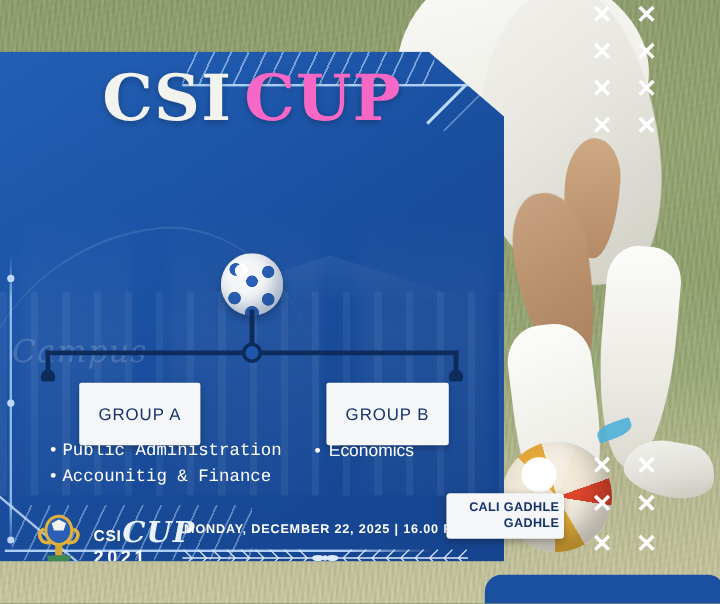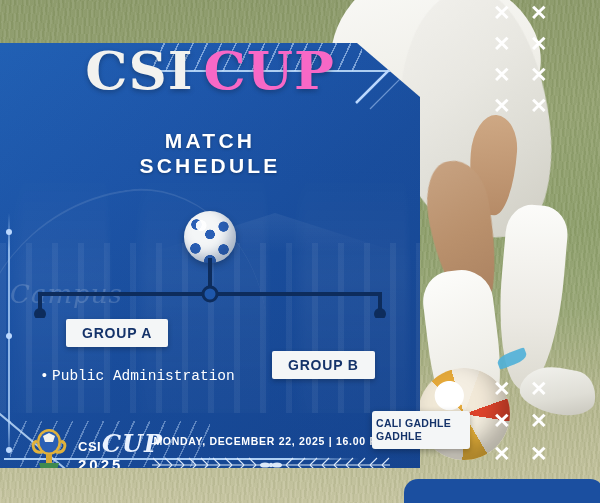--- a/index.html
+++ b/index.html
@@ -164,21 +164,21 @@
     position:absolute; left:-30px; top:345px; width:230px; height:2px;
     background:rgba(200,228,255,.80); transform:rotate(40deg); transform-origin:left center;
   }
   #footer-hline{
     position:absolute; left:4px; top:415px; width:356px; height:2px;
     background:linear-gradient(90deg,rgba(190,222,255,.9) 0%,rgba(190,222,255,.9) 80%,rgba(190,222,255,0) 100%);
   }
 
   
   #title-row{
-    position:absolute; left:0; top:1px; width:420px; text-align:center;
+    position:absolute; left:0; top:13px; width:420px; text-align:center;
     font-family:"DejaVu Serif", serif; font-weight:700; font-size:53px;
     letter-spacing:1px; line-height:1;
     text-shadow:0 2px 5px rgba(0,0,0,.28);
   }
   #title-csi{ color:#f2f2ef; }
   #title-cup{ color:#f768c6; margin-left:10px; }
 
   #subtitle{
     position:absolute; left:0; top:86px; width:420px; text-align:center;
     color:#ffffff; font-weight:800; font-size:21px; letter-spacing:3.2px;
@@ -202,26 +202,26 @@
     box-shadow:inset -6px -7px 12px rgba(30,60,110,.35), 0 3px 7px rgba(0,0,0,.25);
   }
   #bracket{
     position:absolute; left:20px; top:215px; width:380px; height:60px;
   }
 
   
   .group-box{
     position:absolute; top:276px;
     background:#f4f6f7; color:#15336a;
-    font-weight:700; font-size:14px; letter-spacing:.8px;
-    padding:6px 16px; border-radius:2px;
+    font-weight:400; font-size:14px; letter-spacing:.8px;
+    padding:18px 16px; border-radius:2px;
     box-shadow:0 2px 5px rgba(0,0,0,.25);
   }
   #group-a-box{ left:66px; }
-  #group-b-box{ left:272px;margin-top:32px; }
+  #group-b-box{ left:272px; }
 
   .group-list{
     position:absolute; top:322px; color:#ffffff;
     font-size:14.5px; line-height:1.52; list-style:none;
   }
   #group-a-list{ left:40px;font-family:Liberation Mono, monospace; }
   #group-b-list{ left:262px; }
   .group-list li{ white-space:nowrap; }
   .bullet{ display:inline-block; width:12px; color:#ffffff; }
 
@@ -243,21 +243,21 @@
 
   #date-line{
     position:absolute; left:150px; top:392px; width:240px; text-align:center;
     color:#ffffff; font-weight:800; font-size:10.5px; letter-spacing:.7px;
   }
   #branch-divider{ position:absolute; left:146px; top:408px; width:250px; height:26px; }
 
   
   #stadium-badge{
     position:absolute; left:372px; top:411px; width:98px; padding:6px 4px;
-    background:#f4f6f7; color:#15336a; text-align:left;
+    background:#f4f6f7; color:#15336a; text-align:right;
     font-weight:800; font-size:10.5px; line-height:1.25; letter-spacing:.3px;
     border-radius:3px; box-shadow:0 2px 6px rgba(0,0,0,.3);
     z-index:40;
   }
 </style>
 </head>
 <body>
 
 <div id="bg-photo">
   <div id="bg-grass-texture"></div>
@@ -316,62 +316,60 @@
 
   <div id="left-vline"></div>
   <div class="vdot" style="top:186px"></div>
   <div class="vdot" style="top:290px"></div>
   <div class="vdot" style="top:404px"></div>
 
   <div id="title-row">
     <span id="title-csi">CSI</span><span id="title-cup">CUP</span>
   </div>
 
-  <div id="subtitle">
-    <div>MATCH</div>
-    <div>SCHEDULE</div>
-  </div>
 
   <div id="match-ball"></div>
 
   <svg id="bracket" viewBox="0 0 380 60">
     <line x1="190" y1="0" x2="190" y2="36" stroke="#0d2c5c" stroke-width="4"></line>
     <line x1="18" y1="36" x2="362" y2="36" stroke="#0d2c5c" stroke-width="4"></line>
     <line x1="20" y1="34" x2="20" y2="56" stroke="#0d2c5c" stroke-width="4"></line>
     <line x1="360" y1="34" x2="360" y2="56" stroke="#0d2c5c" stroke-width="4"></line>
     <circle cx="190" cy="36" r="7" fill="#1e57ab" stroke="#0d2c5c" stroke-width="3"></circle>
     <circle cx="20" cy="56" r="6" fill="#0d2c5c"></circle>
     <circle cx="360" cy="56" r="6" fill="#0d2c5c"></circle>
   </svg>
 
   <div class="group-box" id="group-a-box">GROUP A</div>
   <div class="group-box" id="group-b-box">GROUP B</div>
 
   <ul class="group-list" id="group-a-list">
     <li><span class="bullet">•</span><span>Public Administration</span></li>
+    <li><span class="bullet">•</span><span>Accounitig &amp; Finance</span></li>
   </ul>
 
   <ul class="group-list" id="group-b-list">
+    <li><span class="bullet">•</span><span>Economics</span></li>
   </ul>
 
   <div id="logo-block">
     <svg width="46" height="52" viewBox="0 0 46 52">
       <ellipse cx="23" cy="15" rx="12" ry="13" fill="#e0b23c"></ellipse>
       <ellipse cx="23" cy="15" rx="9.5" ry="10.5" fill="#2a5fb5"></ellipse>
       <path d="M17 9 L23 6 L29 9 L27 15 L19 15 Z" fill="#f2f2ef"></path>
       <path d="M11 14 q-6 2 -3 8 q2 4 8 3" fill="none" stroke="#e0b23c" stroke-width="3"></path>
       <path d="M35 14 q6 2 3 8 q-2 4 -8 3" fill="none" stroke="#e0b23c" stroke-width="3"></path>
       <rect x="20" y="27" width="6" height="9" fill="#d6a836"></rect>
       <path d="M13 36 h20 l-2 7 h-16 Z" fill="#3f8a4e"></path>
       <rect x="11" y="43" width="24" height="4" fill="#e0b23c"></rect>
       <rect x="9" y="47" width="28" height="4" rx="1" fill="#3f8a4e"></rect>
     </svg>
     <div id="logo-text-csi">CSI</div>
     <div id="logo-text-cup">CUP</div>
-    <div id="logo-text-year">2025</div>
+    <div id="logo-text-year">2021</div>
   </div>
 
   <div id="date-line">MONDAY, DECEMBER 22, 2025 | 16.00 PM</div>
 
   <svg id="branch-divider" viewBox="0 0 250 26">
     <g stroke="#dce9fa" stroke-width="1.1" fill="none">
       <path d="M6 14 L118 14"></path>
         <path d="M132 14 L244 14"></path>
       <path d="M14 14 l-7 -7"></path>
         <path d="M14 14 l-7 7"></path>

